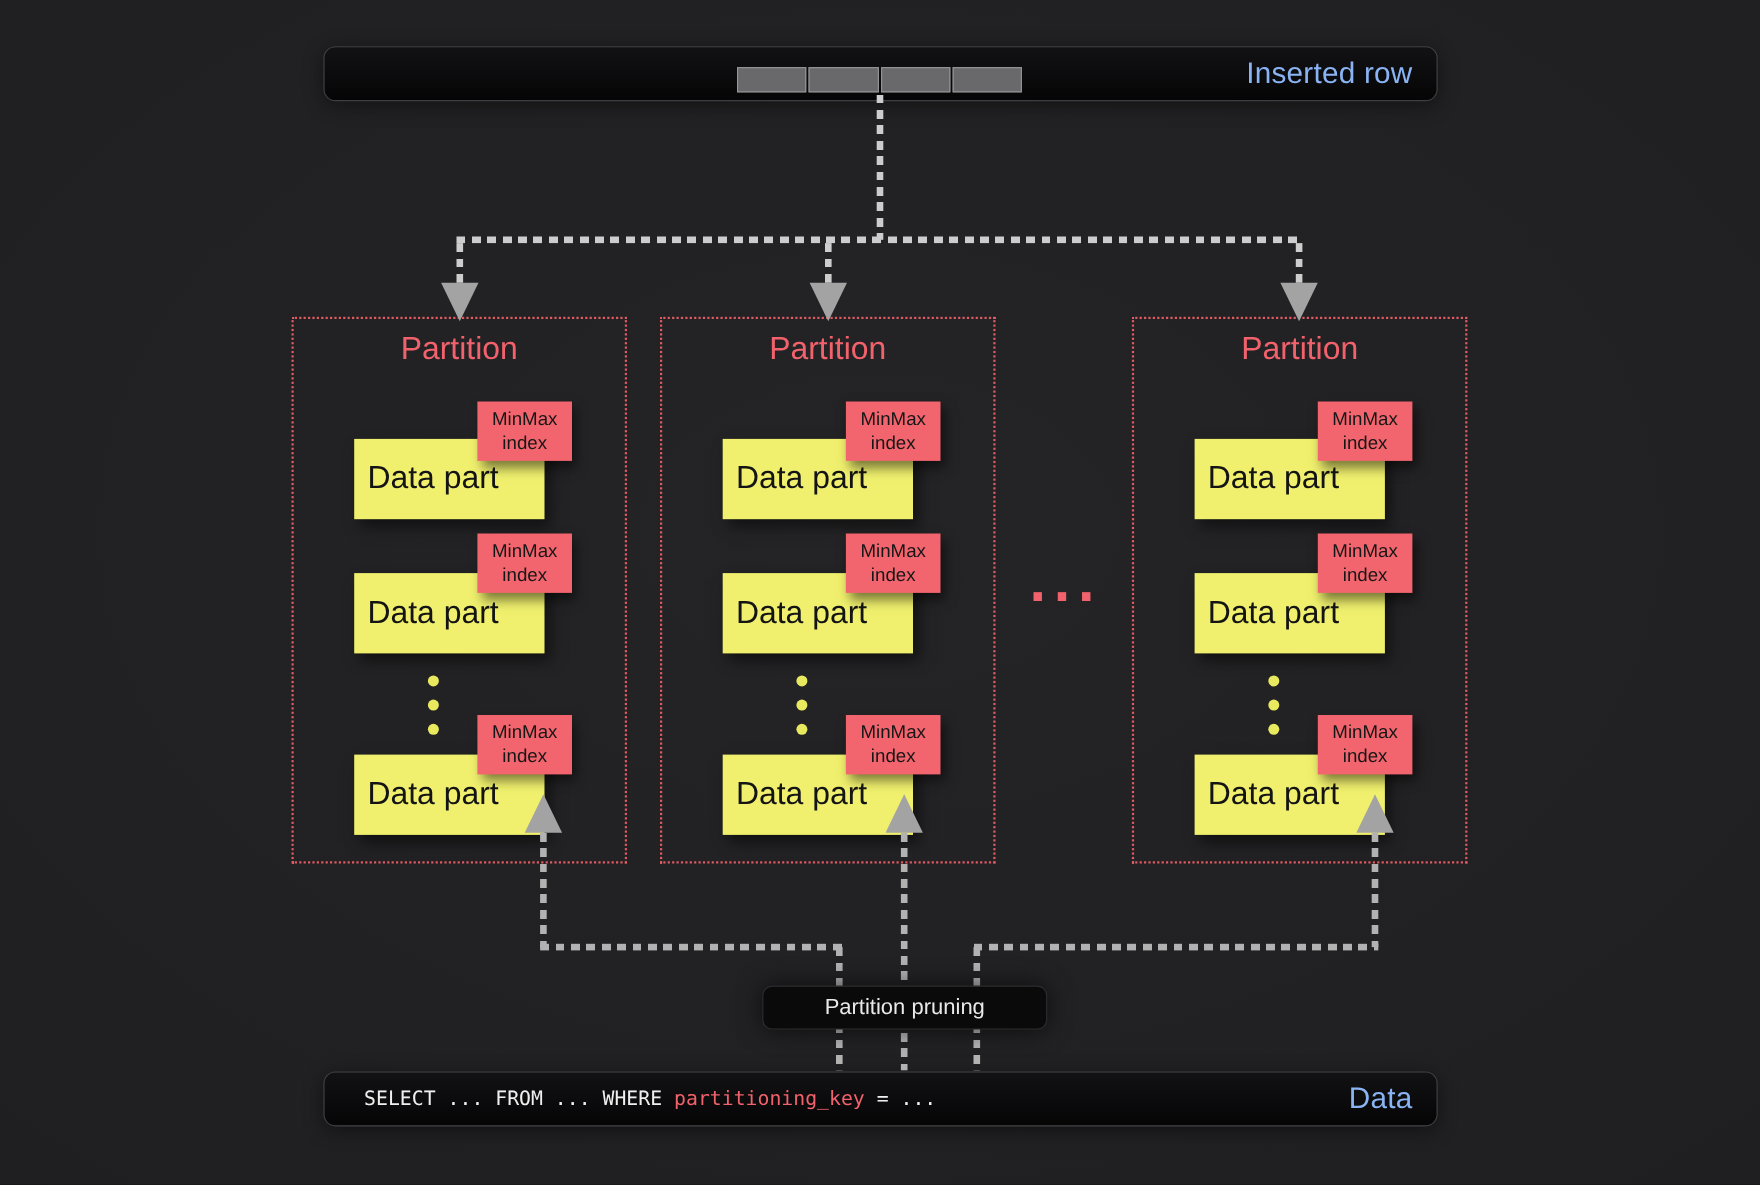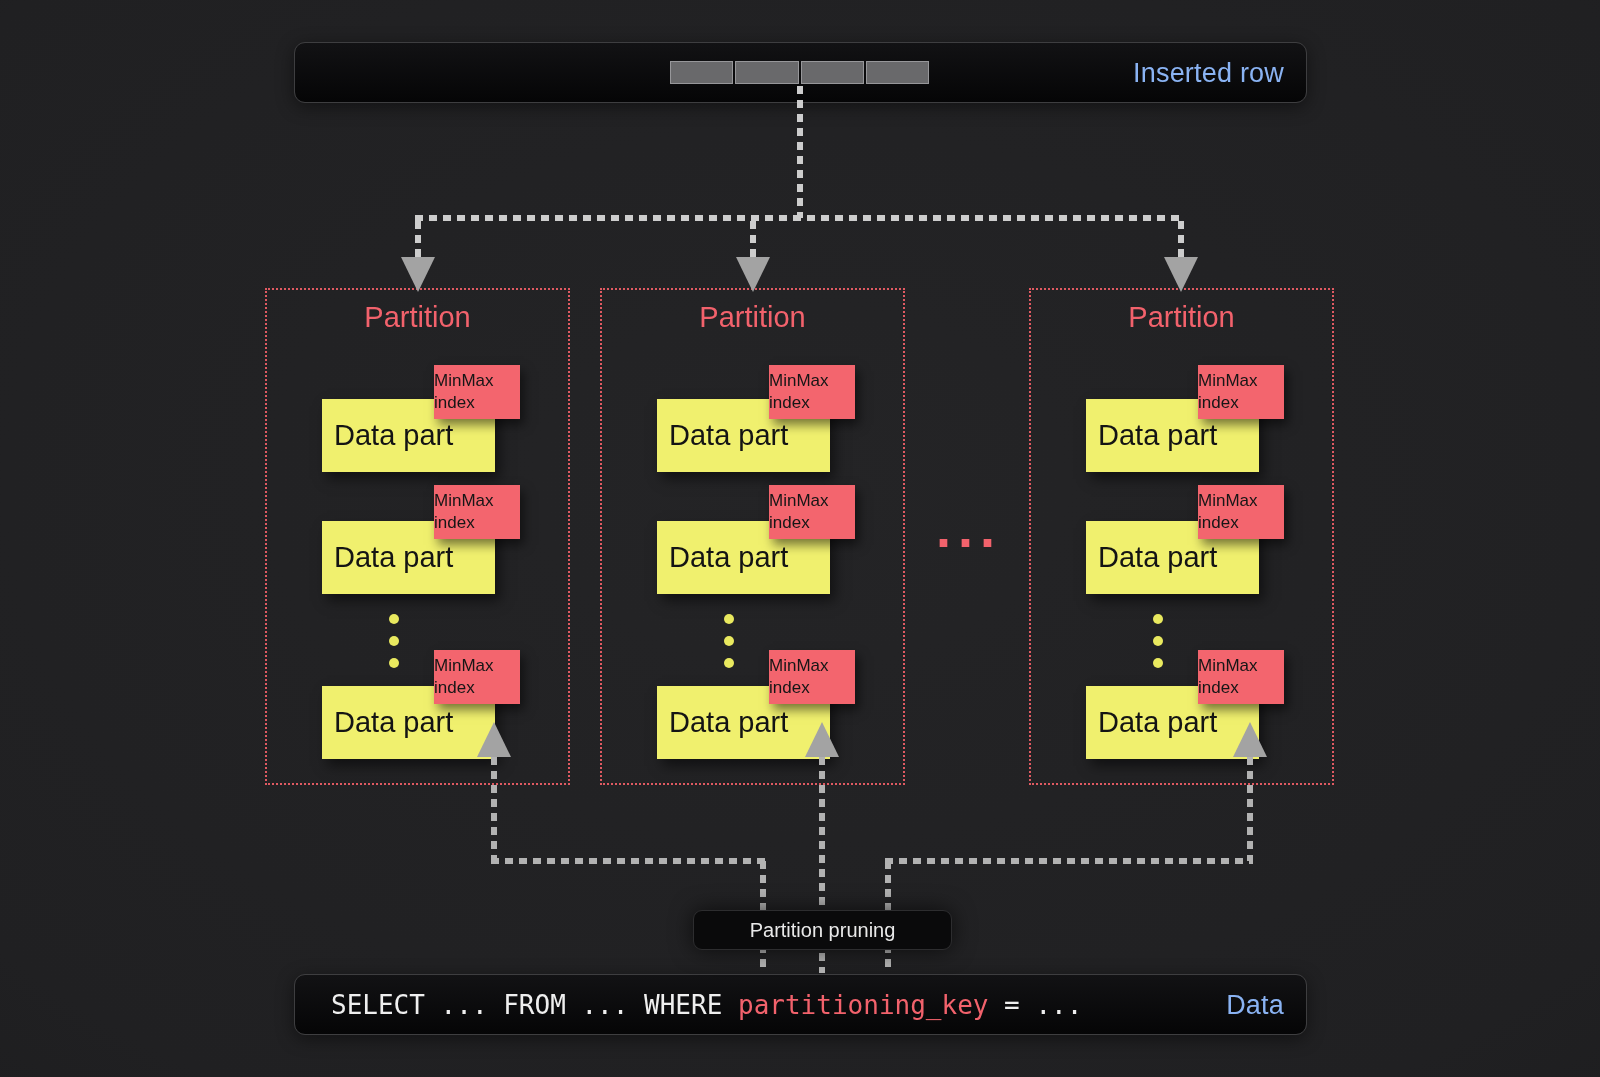--- a/index.html
+++ b/index.html
@@ -3,70 +3,70 @@
 <meta charset="utf-8">
 <style>
   html,body{margin:0;padding:0;background:#151516;}
   .stage{
     position:relative;width:1600px;height:1077px;overflow:hidden;
     background:radial-gradient(120% 120% at 50% 45%, #242426 0%, #202022 55%, #171718 100%);
     font-family:"Liberation Sans", sans-serif;
   }
   
   .bar{
-    position:absolute;left:294px;width:1013px;height:61px;border-radius:11px;
+    position:absolute;left:294px;width:1013px;height:50px;border-radius:11px;
     background:linear-gradient(#121214 0%, #050506 100%);
     border:1px solid #3e3e40;box-sizing:border-box;
     box-shadow:0 4px 18px rgba(0,0,0,.45);
   }
   .top-bar{top:42px;}
   .query-bar{top:974px;}
   .bar-label{
     position:absolute;right:22px;top:50%;transform:translateY(-50%);
     color:#8ab3f3;font-size:27px;letter-spacing:.2px;
   }
   .row-cells{position:absolute;left:375px;top:18px;width:259px;height:23px;display:flex;gap:2px;}
   .row-cells .cell{flex:1;background:#69696b;border:1px solid #97979a;box-sizing:border-box;}
   .code{
     position:absolute;left:36px;top:50%;transform:translateY(-50%);
     font-family:"DejaVu Sans Mono","Liberation Mono",monospace;
-    font-size:26px;color:#efefef;white-space:pre;letter-spacing:0px;
+    font-size:18px;color:#efefef;white-space:pre;letter-spacing:0px;
   }
   .code .key{color:#f2626c;}
   
   .flow-label{
     position:absolute;height:40px;border-radius:9px;z-index:7;
     background:#0a0a0b;border:1px solid #2d2d2f;box-sizing:border-box;
     display:flex;align-items:center;justify-content:center;
     box-shadow:0 0 22px rgba(0,0,0,.65);
     color:#e9e9e9;font-size:20px;
   }
   .routing{left:671px;top:136px;width:259px;}
-  .pruning{left:693px;top:896px;width:259px;margin-top:14px;}
+  .pruning{left:693px;top:896px;width:259px;}
   
   .partition{
     position:absolute;top:288px;width:305px;height:497px;z-index:2;
     border:2px dotted #e05a62;box-sizing:border-box;
   }
   .p1{left:265px;} .p2{left:600px;} .p3{left:1029px;}
   .part-title{
     position:absolute;left:0;right:0;top:11px;text-align:center;
     color:#f2626c;font-size:29px;
   }
   .dp{
     position:absolute;left:55px;width:173px;height:73px;background:#f0f06e;
     box-shadow:5px 7px 12px rgba(0,0,0,.5);z-index:2;
     display:flex;align-items:center;
   }
   .dp span{color:#141414;font-size:29px;padding-left:12px;white-space:nowrap;}
   .dp1{top:109px;} .dp2{top:231px;} .dp3{top:396px;}
   .mm{
     position:absolute;left:167px;width:86px;height:54px;background:#f3656e;
     box-shadow:4px 6px 10px rgba(0,0,0,.5);z-index:3;
-    display:flex;flex-direction:column;justify-content:center;
+    display:flex;flex-direction:column;align-items:center;justify-content:center;
     color:#161616;font-size:17px;line-height:1.3;
   }
   .mm1{top:75px;} .mm2{top:195px;} .mm3{top:360px;}
   .vdot{position:absolute;left:122px;width:10px;height:10px;border-radius:50%;background:#e9e95f;}
   .vd1{top:324px;} .vd2{top:346px;} .vd3{top:368px;}
   
   .vdash{position:absolute;width:6px;z-index:6;
     background:repeating-linear-gradient(180deg,#cdcdcd 0 8px,transparent 8px 14px);}
   .hdash{position:absolute;height:6px;z-index:3;
     background:repeating-linear-gradient(90deg,#cdcdcd 0 8px,transparent 8px 14px);}

